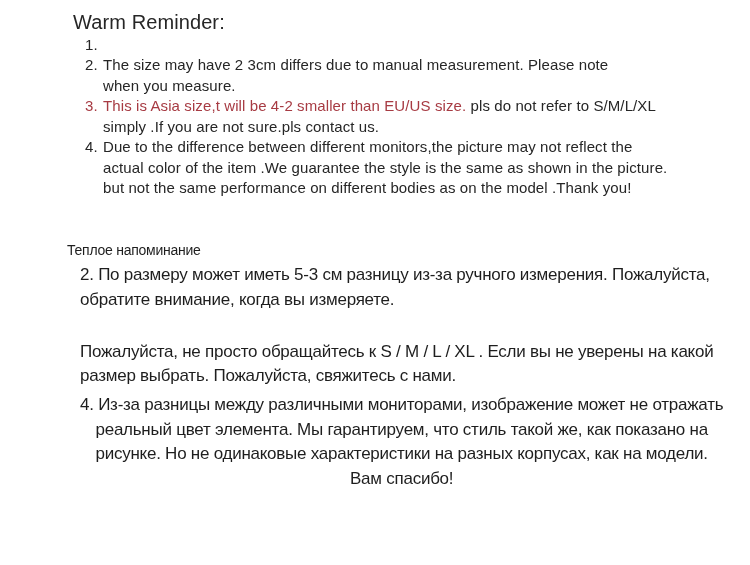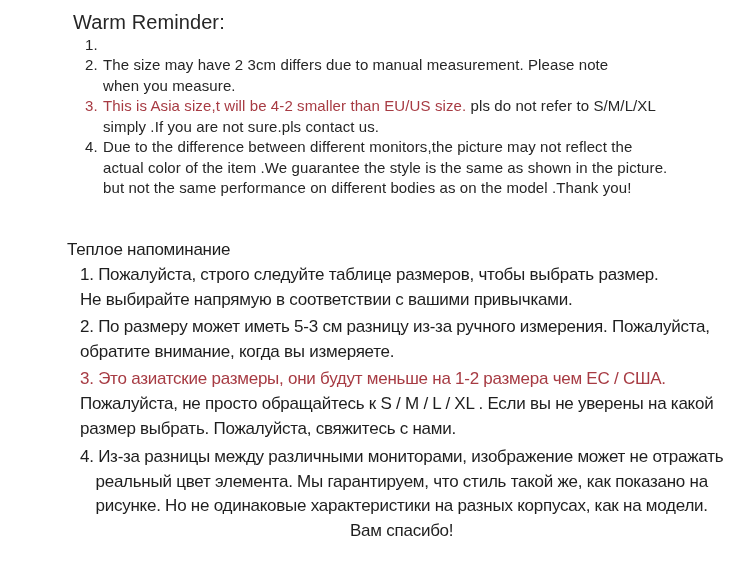--- a/index.html
+++ b/index.html
@@ -50,21 +50,21 @@
     position: absolute;
     left: 67px;
     top: 238px;
     font-size: 17px;
     line-height: 24.8px;
     letter-spacing: -0.25px;
     color: #1e1e1e;
   }
   .ru .title {
     margin: 0;
-    font-size: 17px;
+    font-size: 14px;
     font-weight: normal;
     white-space: pre;
   }
   .ru p {
     margin: 0 0 2.5px 13px;
     white-space: pre;
   }
   .ru p.last {
     margin-top: 3.5px;
     text-align: center;
@@ -102,27 +102,25 @@
       <span class="num">4.</span>
       <span class="txt">Due to the difference between different monitors,the picture may not reflect the
 actual color of the item .We guarantee the style is the same as shown in the picture.
 but not the same performance on different bodies as on the model .Thank you!</span>
     </div>
   </section>
 
   <section class="ru">
     <h2 class="title">Теплое напоминание</h2>
 
-    <p>1. Пожалуйста, строго следуйте таблице размеров, чтобы выбрать размер.
-Не выбирайте напрямую в соответствии с вашими привычками.</p>
 
     <p>2. По размеру может иметь 5-3 см разницу из-за ручного измерения. Пожалуйста,
 обратите внимание, когда вы измеряете.</p>
 
-    <p><span class="red">3. Это азиатские размеры, они будут меньше на 1-2 размера чем ЕС / США.</span><span>
+    <p><span>
 Пожалуйста, не просто обращайтесь к S / M / L / XL . Если вы не уверены на какой
 размер выбрать. Пожалуйста, свяжитесь с нами.</span></p>
 
     <p class="last">4. Из-за разницы между различными мониторами, изображение может не отражать
 реальный цвет элемента. Мы гарантируем, что стиль такой же, как показано на
 рисунке. Но не одинаковые характеристики на разных корпусах, как на модели.
 Вам спасибо!</p>
   </section>
 
 </div>

